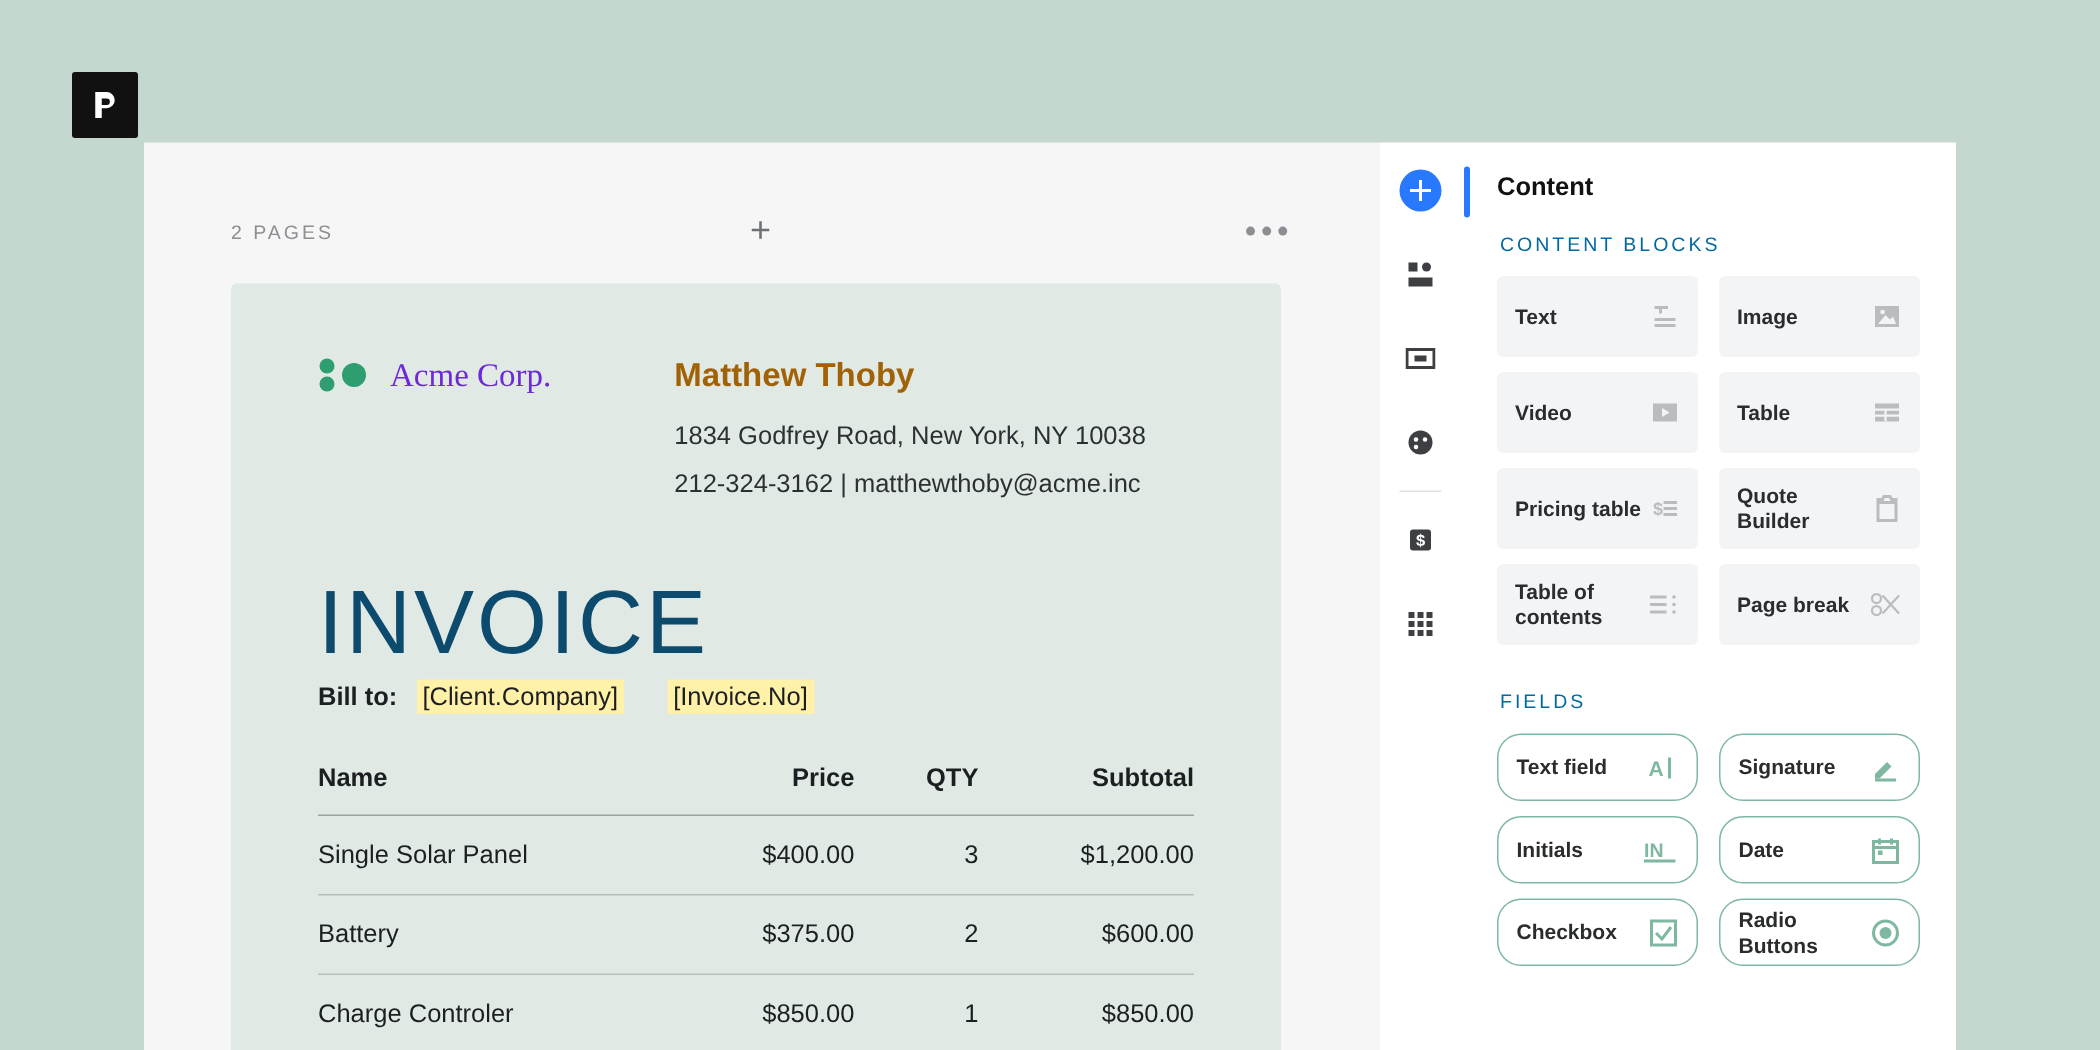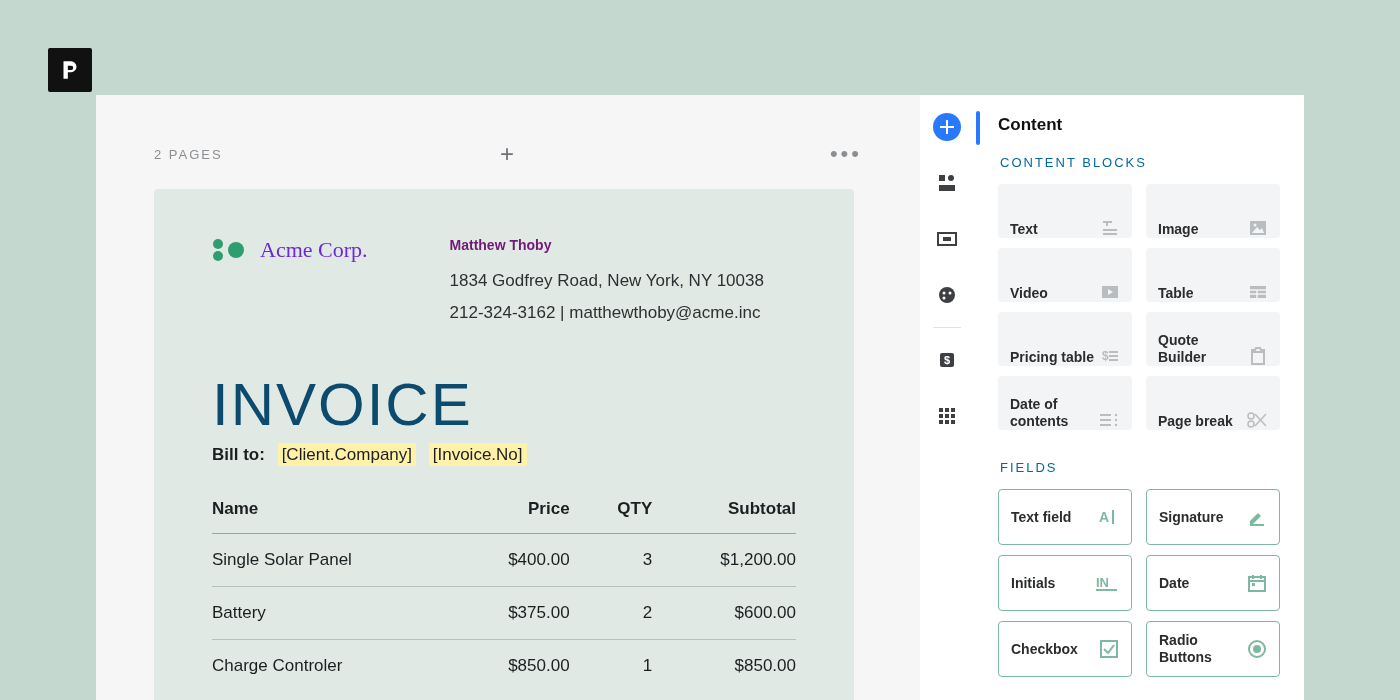--- a/index.html
+++ b/index.html
@@ -25,27 +25,27 @@
   .more-menu { margin-left: auto; font-size: 22px; letter-spacing: 3px; color:#8b8f93; cursor:pointer; line-height:1; }
 
   .page {
     background: #e1e9e4; border-radius: 4px 4px 0 0; padding: 48px 58px 0 58px;
     height: 540px; width: 700px;
   }
   .company-row { display:flex; align-items:flex-start; gap: 82px; margin-bottom: 40px; }
   .company-brand { display:flex; align-items:center; gap:14px; color:#6d28d9; font-family: Georgia, "Times New Roman", serif; font-size:22px; }
   .clover { display:inline-flex; }
   .clover svg { display:block; }
-  .contact .name { font-weight:700; font-size:14px; color:#701a75; margin-bottom:18px; }
+  .contact .name { font-weight:700; font-size:22px; color:#a16207; margin-bottom:18px; }
   .contact .line { font-size:17px; color:#2d3033; margin-bottom:12px; }
 
   .invoice-title { font-size:60px; letter-spacing:2px; font-weight:500; color:#0c4a6e; line-height:1; margin-bottom:10px; }
   .bill-to { font-size:17px; color:#1c1f22; margin-bottom:34px; }
   .bill-to .lbl { font-weight:600; margin-right:8px; }
-  .token { background:#fff1a8; padding:2px 4px; margin-right:8px; font-family: inherit; text-align: center; }
+  .token { background:#fff1a8; padding:2px 4px; margin-right:24px; font-family: inherit; text-align: center; }
 
   table.items { width:100%; border-collapse: collapse; font-size:17px; color:#1c1f22; }
   table.items th { text-align:right; font-weight:600; padding:0 8px 14px 8px; border-bottom:1px solid #9aa5a0; }
   table.items th:first-child { text-align:left; padding-left:0; }
   table.items th:last-child { padding-right:0; }
   table.items td { text-align:right; padding:16px 8px; border-bottom:1px solid #b7c0bb; }
   table.items td:first-child { text-align:left; padding-left:0; }
   table.items td:last-child { padding-right:0; }
   table.items tr:last-child td { border-bottom: none; }
 
@@ -62,30 +62,30 @@
   .active-indicator { width:4px; background:#2979ff; position:absolute; left:976px; top:111px; height:34px; border-radius:2px; }
 
   
   .content-panel { flex: 1 1 auto; background:#fff; padding:20px 24px 0 24px; overflow:hidden; }
   .panel-title { font-size:17px; font-weight:700; color:#111; margin-bottom:20px; }
   .section-label { font-size:13px; letter-spacing:2px; color:#0369a1; text-transform:uppercase; margin:0 0 14px 2px; }
 
   .block-grid { display:grid; grid-template-columns: 1fr 1fr; gap:10px 14px; margin-bottom:30px; }
   .block-card {
     height:54px; background:#f3f4f5; border-radius:4px; padding:0 12px;
-    display:flex; align-items:flex-end; justify-content:space-between; cursor:pointer;
+    display:flex; align-items:center; justify-content:space-between; cursor:pointer;
     font-size:14px; font-weight:700; color:#2a2c2e; line-height:1.2;
   }
   .block-card .blk-label { max-width: 90px; }
   .block-card .blk-icon { color:#babdc0; }
   .block-card .blk-icon svg { display:block; }
 
   .field-grid { display:grid; grid-template-columns: 1fr 1fr; gap:10px 14px; }
   .field-card {
-    height:56px; background:#fff; border:1.5px solid #7fb8a0; border-radius:4px; padding:0 12px;
+    height:45px; background:#fff; border:1.5px solid #7fb8a0; border-radius:16px; padding:0 12px;
     display:flex; align-items:center; justify-content:space-between; cursor:pointer;
     font-size:14px; font-weight:700; color:#2a2c2e;
   }
   .field-card .fld-icon { color:#7fb8a0; }
   .field-card .fld-icon svg { display:block; }
   .field-card .fld-label  { max-width: 90px; line-height:1.2; }
 </style>
 </head>
 <body>
 
@@ -269,21 +269,21 @@
       </div>
       <div class="block-card">
         <span class="blk-label">Quote Builder</span>
         <span class="blk-icon">
             <svg width="20" height="20" viewBox="0 0 20 20">
               <path fill="none" stroke="currentColor" stroke-width="2" d="M4 6V4h3l1-2h4l1 2h3v2M4 6h12v12H4z"></path>
             </svg>
           </span>
       </div>
       <div class="block-card">
-        <span class="blk-label">Date of contents</span>
+        <span class="blk-label">Table of contents</span>
         <span class="blk-icon">
             <svg width="22" height="20" viewBox="0 0 22 20">
               <line x1="2" y1="5" x2="13" y2="5" stroke="currentColor" stroke-width="2"></line>
               <line x1="2" y1="10" x2="13" y2="10" stroke="currentColor" stroke-width="2"></line>
               <line x1="2" y1="15" x2="13" y2="15" stroke="currentColor" stroke-width="2"></line>
               <circle cx="18" cy="5" r="1.2" fill="currentColor"></circle>
               <circle cx="18" cy="10" r="1.2" fill="currentColor"></circle>
               <circle cx="18" cy="15" r="1.2" fill="currentColor"></circle>
             </svg>
           </span>

